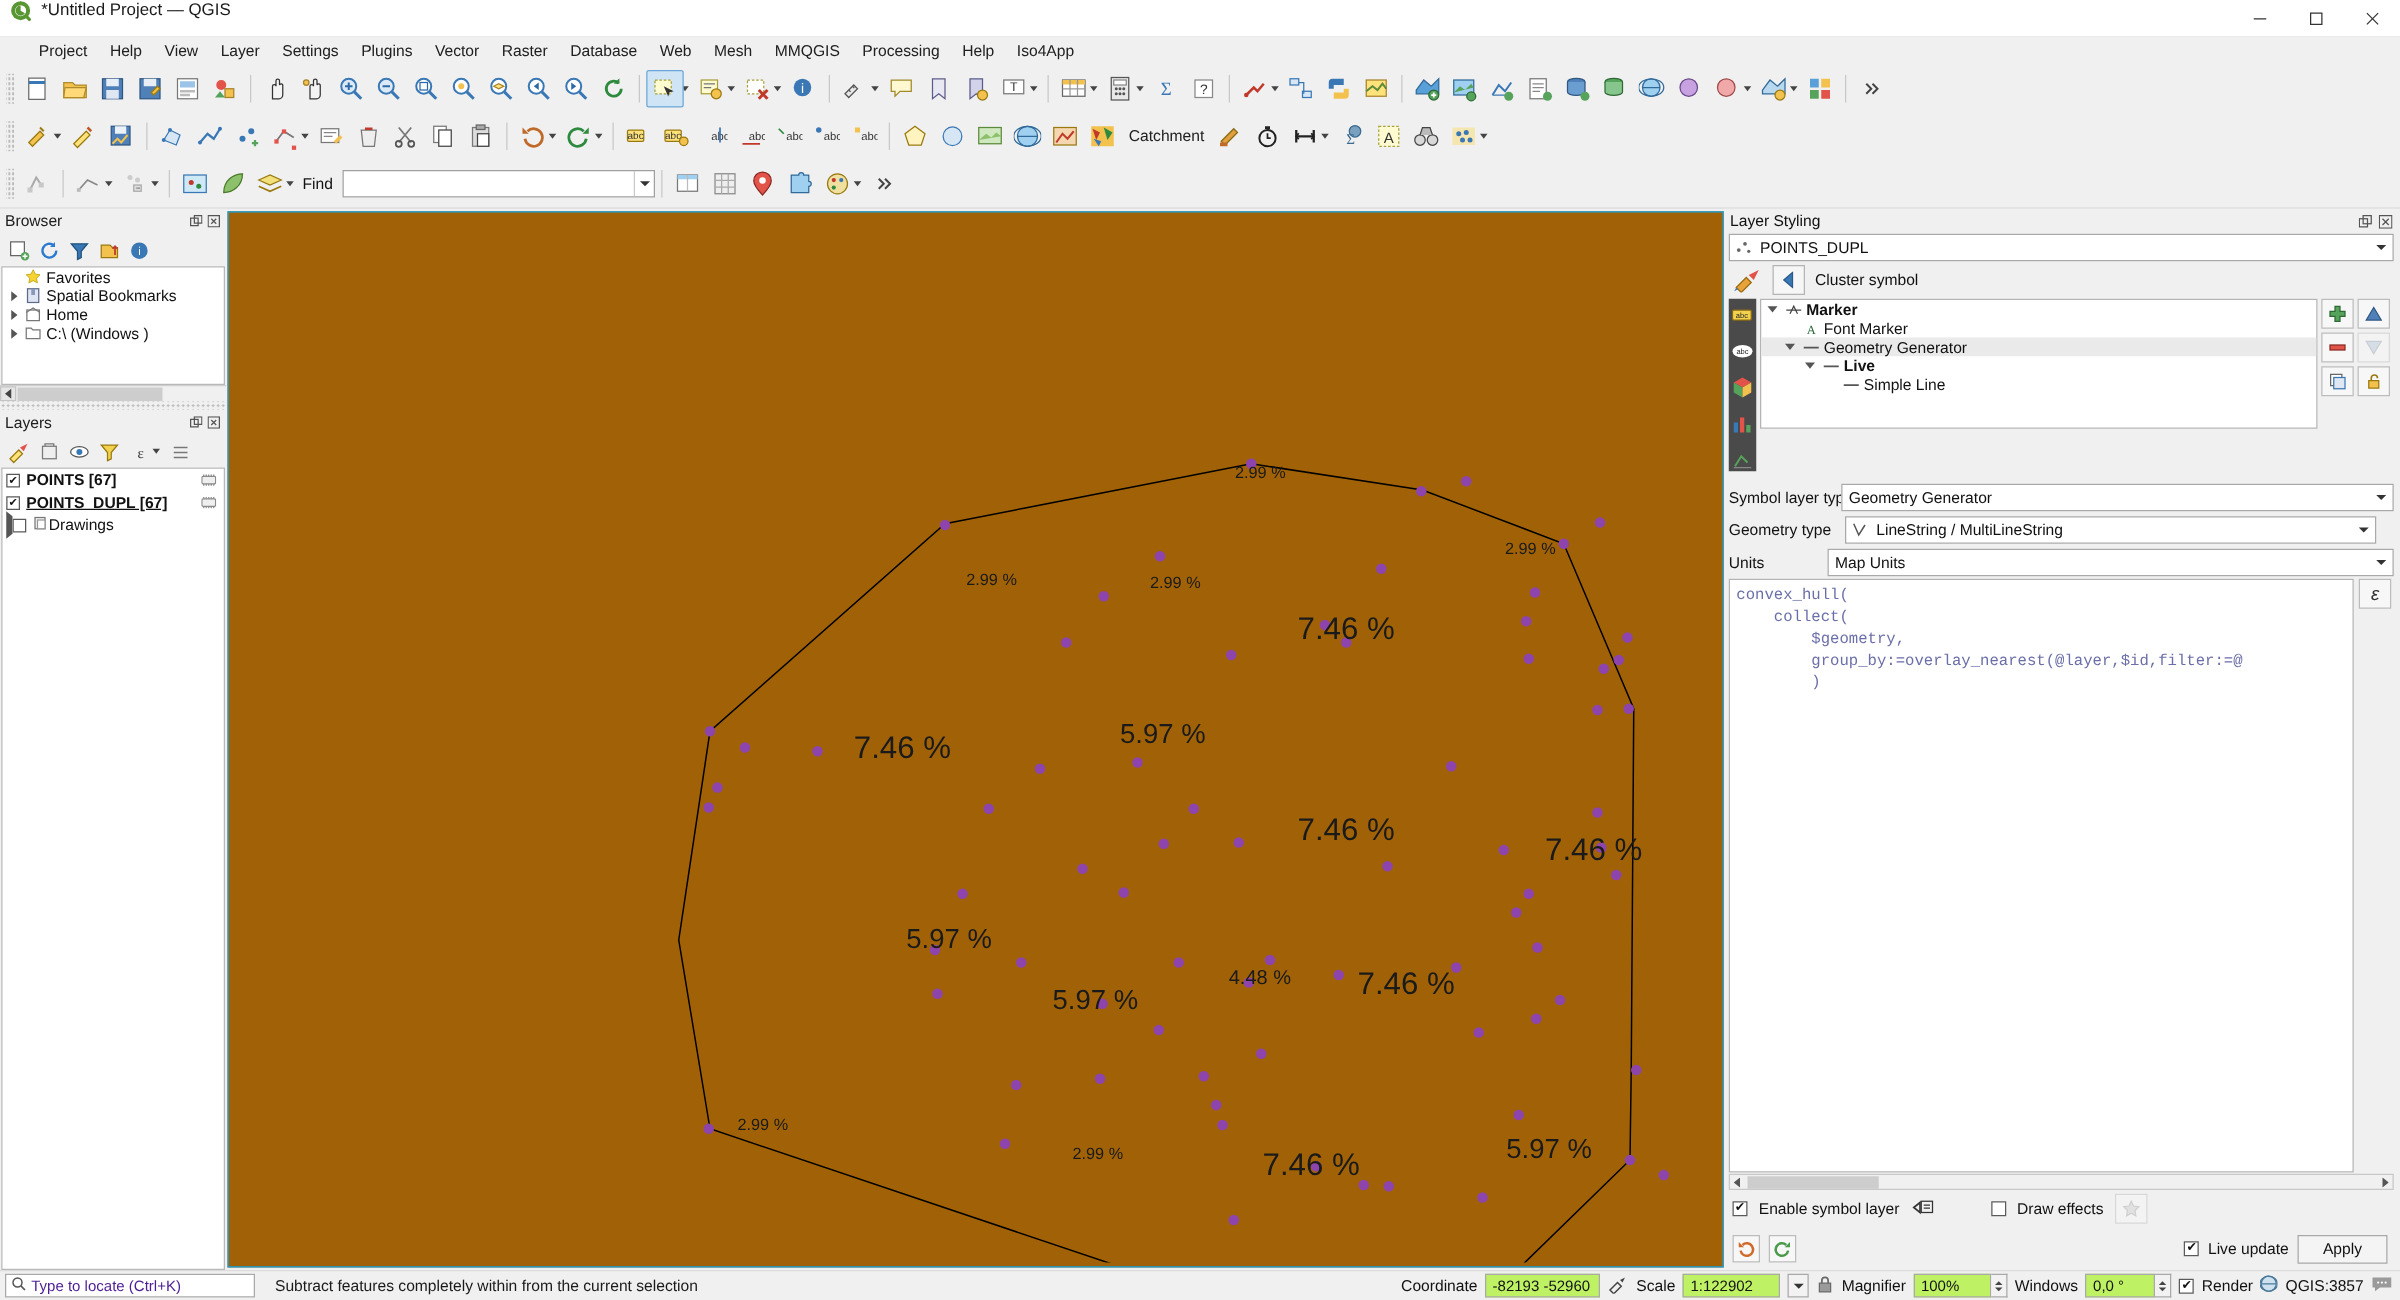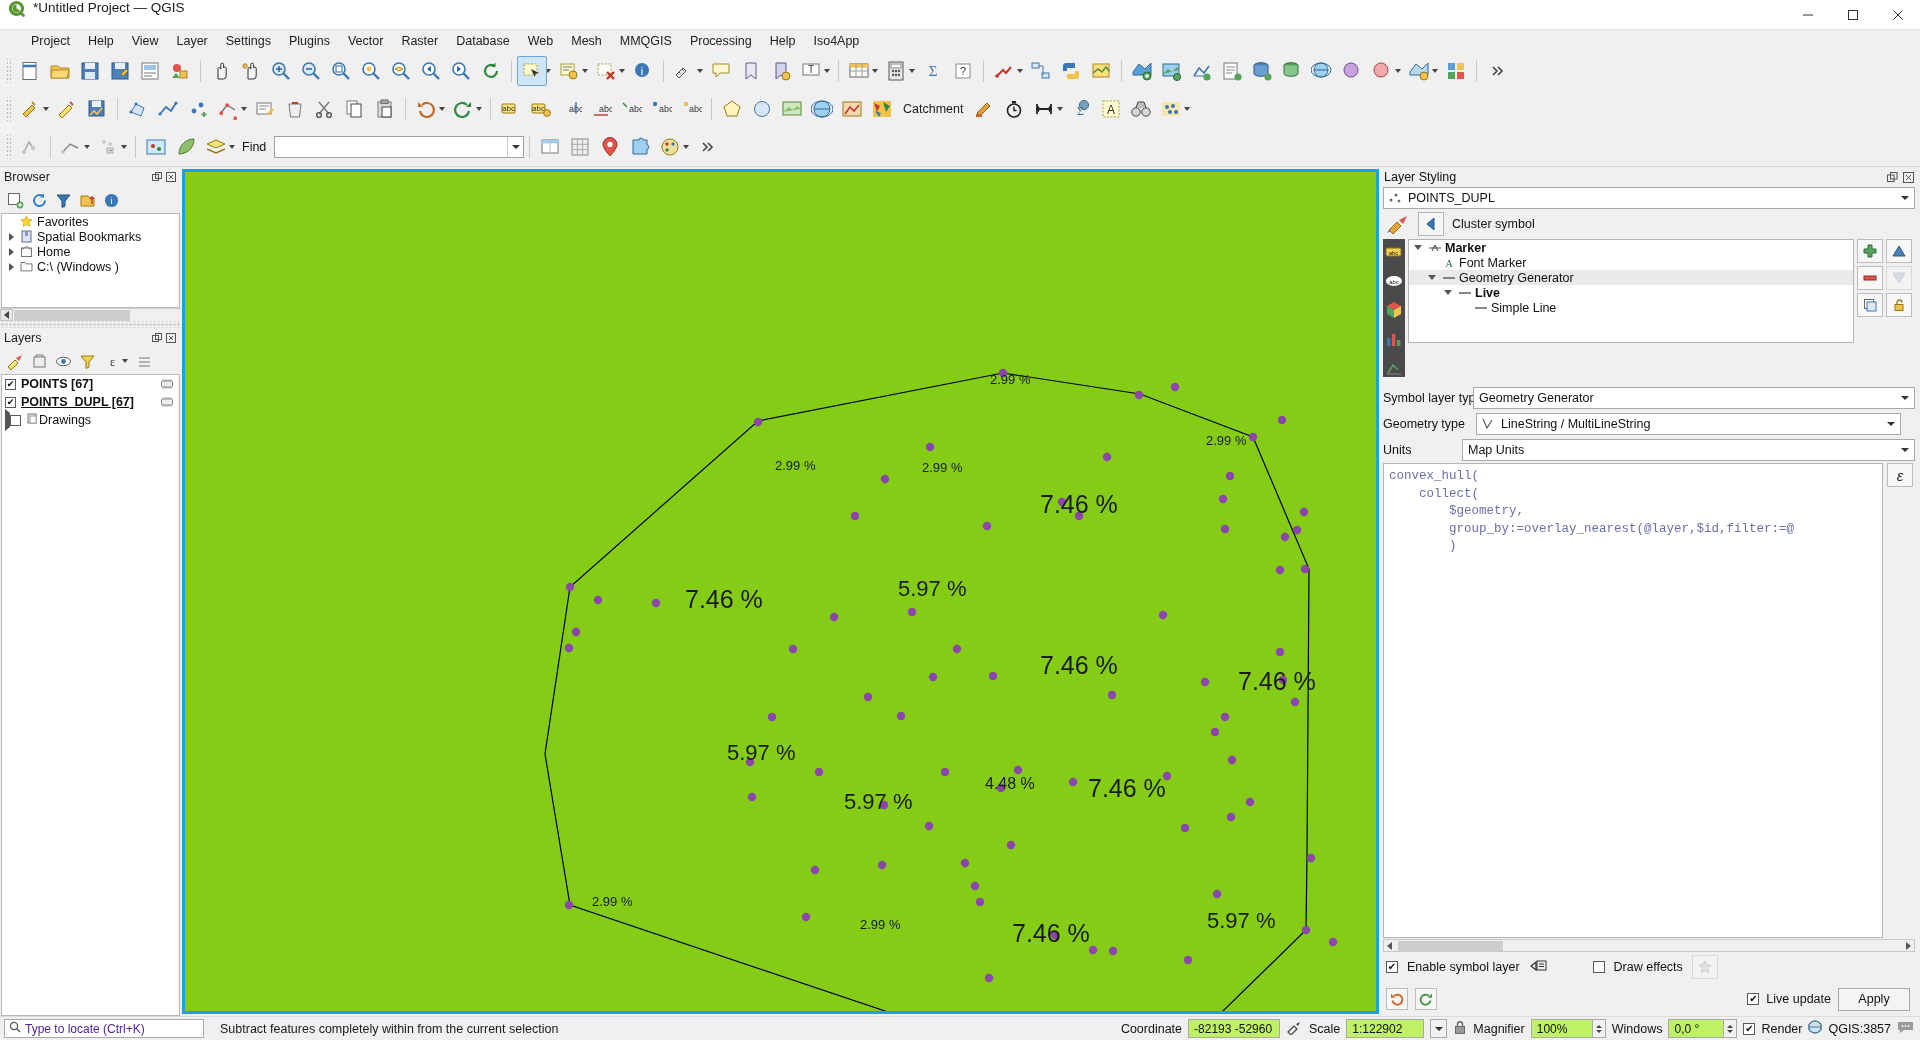--- a/index.html
+++ b/index.html
@@ -97,21 +97,21 @@
   .layers-tree { flex:1 1 auto; }
   .lrow { height:18px; display:flex; align-items:center; padding-left:3px; font-size:12.5px; }
   .lrow .chk { width:11px;height:11px;border:1px solid #5a5a5a;background:#fff;display:flex;align-items:center;justify-content:center;
     font-size:9px;color:#111;margin-right:5px; flex:0 0 11px;}
   .lrow .lname { font-weight:bold; }
   .lrow .lname.underline { text-decoration: underline; }
   .lrow .lend { margin-left:auto; padding-right:6px; display:flex; align-items:center;}
 
   
   .canvas-wrap { flex:1 1 auto; display:flex; flex-direction:column; min-width:0; padding:2px 1px 2px 1px;}
-  .map-canvas { flex:1 1 auto; background:#84cc16; border:3px solid #0ea5e9; position:relative; overflow:hidden;}
+  .map-canvas { flex:1 1 auto; background:#a16207; border:1px solid #0ea5e9; position:relative; overflow:hidden;}
   .map-canvas svg { position:absolute; left:0; top:0; }
 
   
   .right-dock { width:540px; flex:0 0 540px; display:flex; flex-direction:column; background:#f0f0f0; padding-right:2px;}
   .rd-title { height:20px; display:flex; align-items:center; font-size:12.5px; padding-left:4px;}
   .rd-title .dt-btns { margin-left:auto; display:flex; gap:4px; padding-right:4px;}
   .combo {
     height:22px; background:#fff; border:1px solid #a9a9a9; display:flex; align-items:center;
     font-size:12.5px; margin:0 3px;
   }

